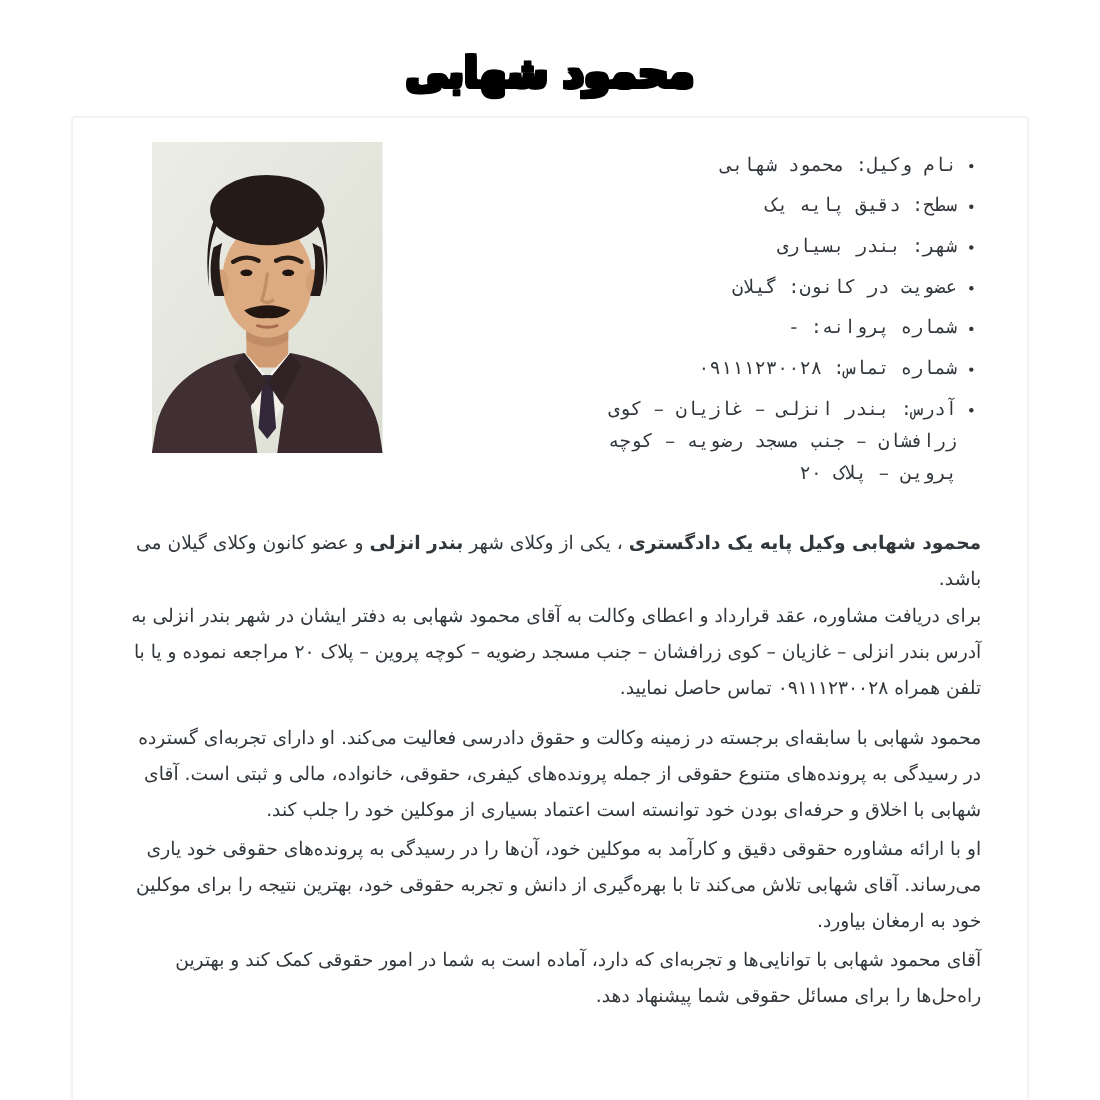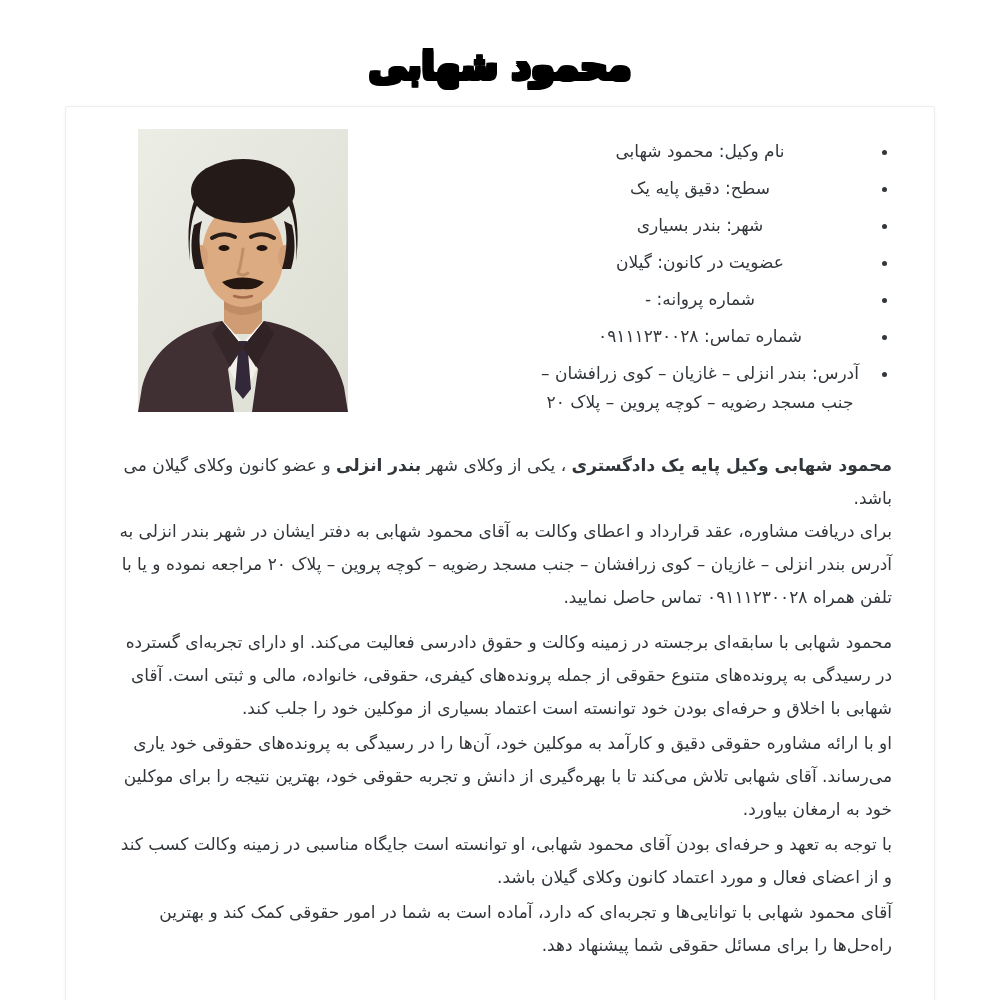--- a/index.html
+++ b/index.html
@@ -46,21 +46,22 @@
   ul.details {
     width: 362px;
     margin-top: 8px;
     padding-right: 22px;
     list-style: disc;
   }
   ul.details li {
     font-size: 17px;
     line-height: 29px;
     margin-bottom: 8px;
-    text-align: center;
+    text-align: right;
+    font-family: Liberation Mono, monospace;
   }
   .photo {
     width: 210px;
     height: 283px;
     margin-left: 30px;
     flex: 0 0 auto;
     overflow: hidden;
   }
   .photo svg { display: block; width: 100%; height: 100%; }
 
@@ -146,18 +147,17 @@
           <path d="M126 192 L105 218 L118 238 L136 204 Z" fill="#302225"></path>
         </svg>
       </div>
 
     </div>
 
     <div class="bio">
       <p class="intro"><strong>محمود شهابی وکیل پایه یک دادگستری</strong><span> ، یکی از وکلای شهر </span><strong>بندر انزلی</strong><span> و عضو کانون وکلای گیلان می باشد.</span><br><span>برای دریافت مشاوره، عقد قرارداد و اعطای وکالت به آقای محمود شهابی به دفتر ایشان در شهر بندر انزلی به آدرس بندر انزلی – غازیان – کوی زرافشان – جنب مسجد رضویه – کوچه پروین – پلاک ۲۰ مراجعه نموده و یا با تلفن همراه ۰۹۱۱۱۲۳۰۰۲۸ تماس حاصل نمایید.</span></p>
       <p>محمود شهابی با سابقه‌ای برجسته در زمینه وکالت و حقوق دادرسی فعالیت می‌کند. او دارای تجربه‌ای گسترده در رسیدگی به پرونده‌های متنوع حقوقی از جمله پرونده‌های کیفری، حقوقی، خانواده، مالی و ثبتی است. آقای شهابی با اخلاق و حرفه‌ای بودن خود توانسته است اعتماد بسیاری از موکلین خود را جلب کند.</p>
       <p>او با ارائه مشاوره حقوقی دقیق و کارآمد به موکلین خود، آن‌ها را در رسیدگی به پرونده‌های حقوقی خود یاری می‌رساند. آقای شهابی تلاش می‌کند تا با بهره‌گیری از دانش و تجربه حقوقی خود، بهترین نتیجه را برای موکلین خود به ارمغان بیاورد.</p>
-      <p>با توجه به تعهد و حرفه‌ای بودن آقای محمود شهابی، او توانسته است جایگاه مناسبی در زمینه وکالت کسب کند و از اعضای فعال و مورد اعتماد کانون وکلای گیلان باشد.</p>
       <p>آقای محمود شهابی با توانایی‌ها و تجربه‌ای که دارد، آماده است به شما در امور حقوقی کمک کند و بهترین راه‌حل‌ها را برای مسائل حقوقی شما پیشنهاد دهد.</p>
     </div>
 
   </div>
 </div>
 
 </body></html>

